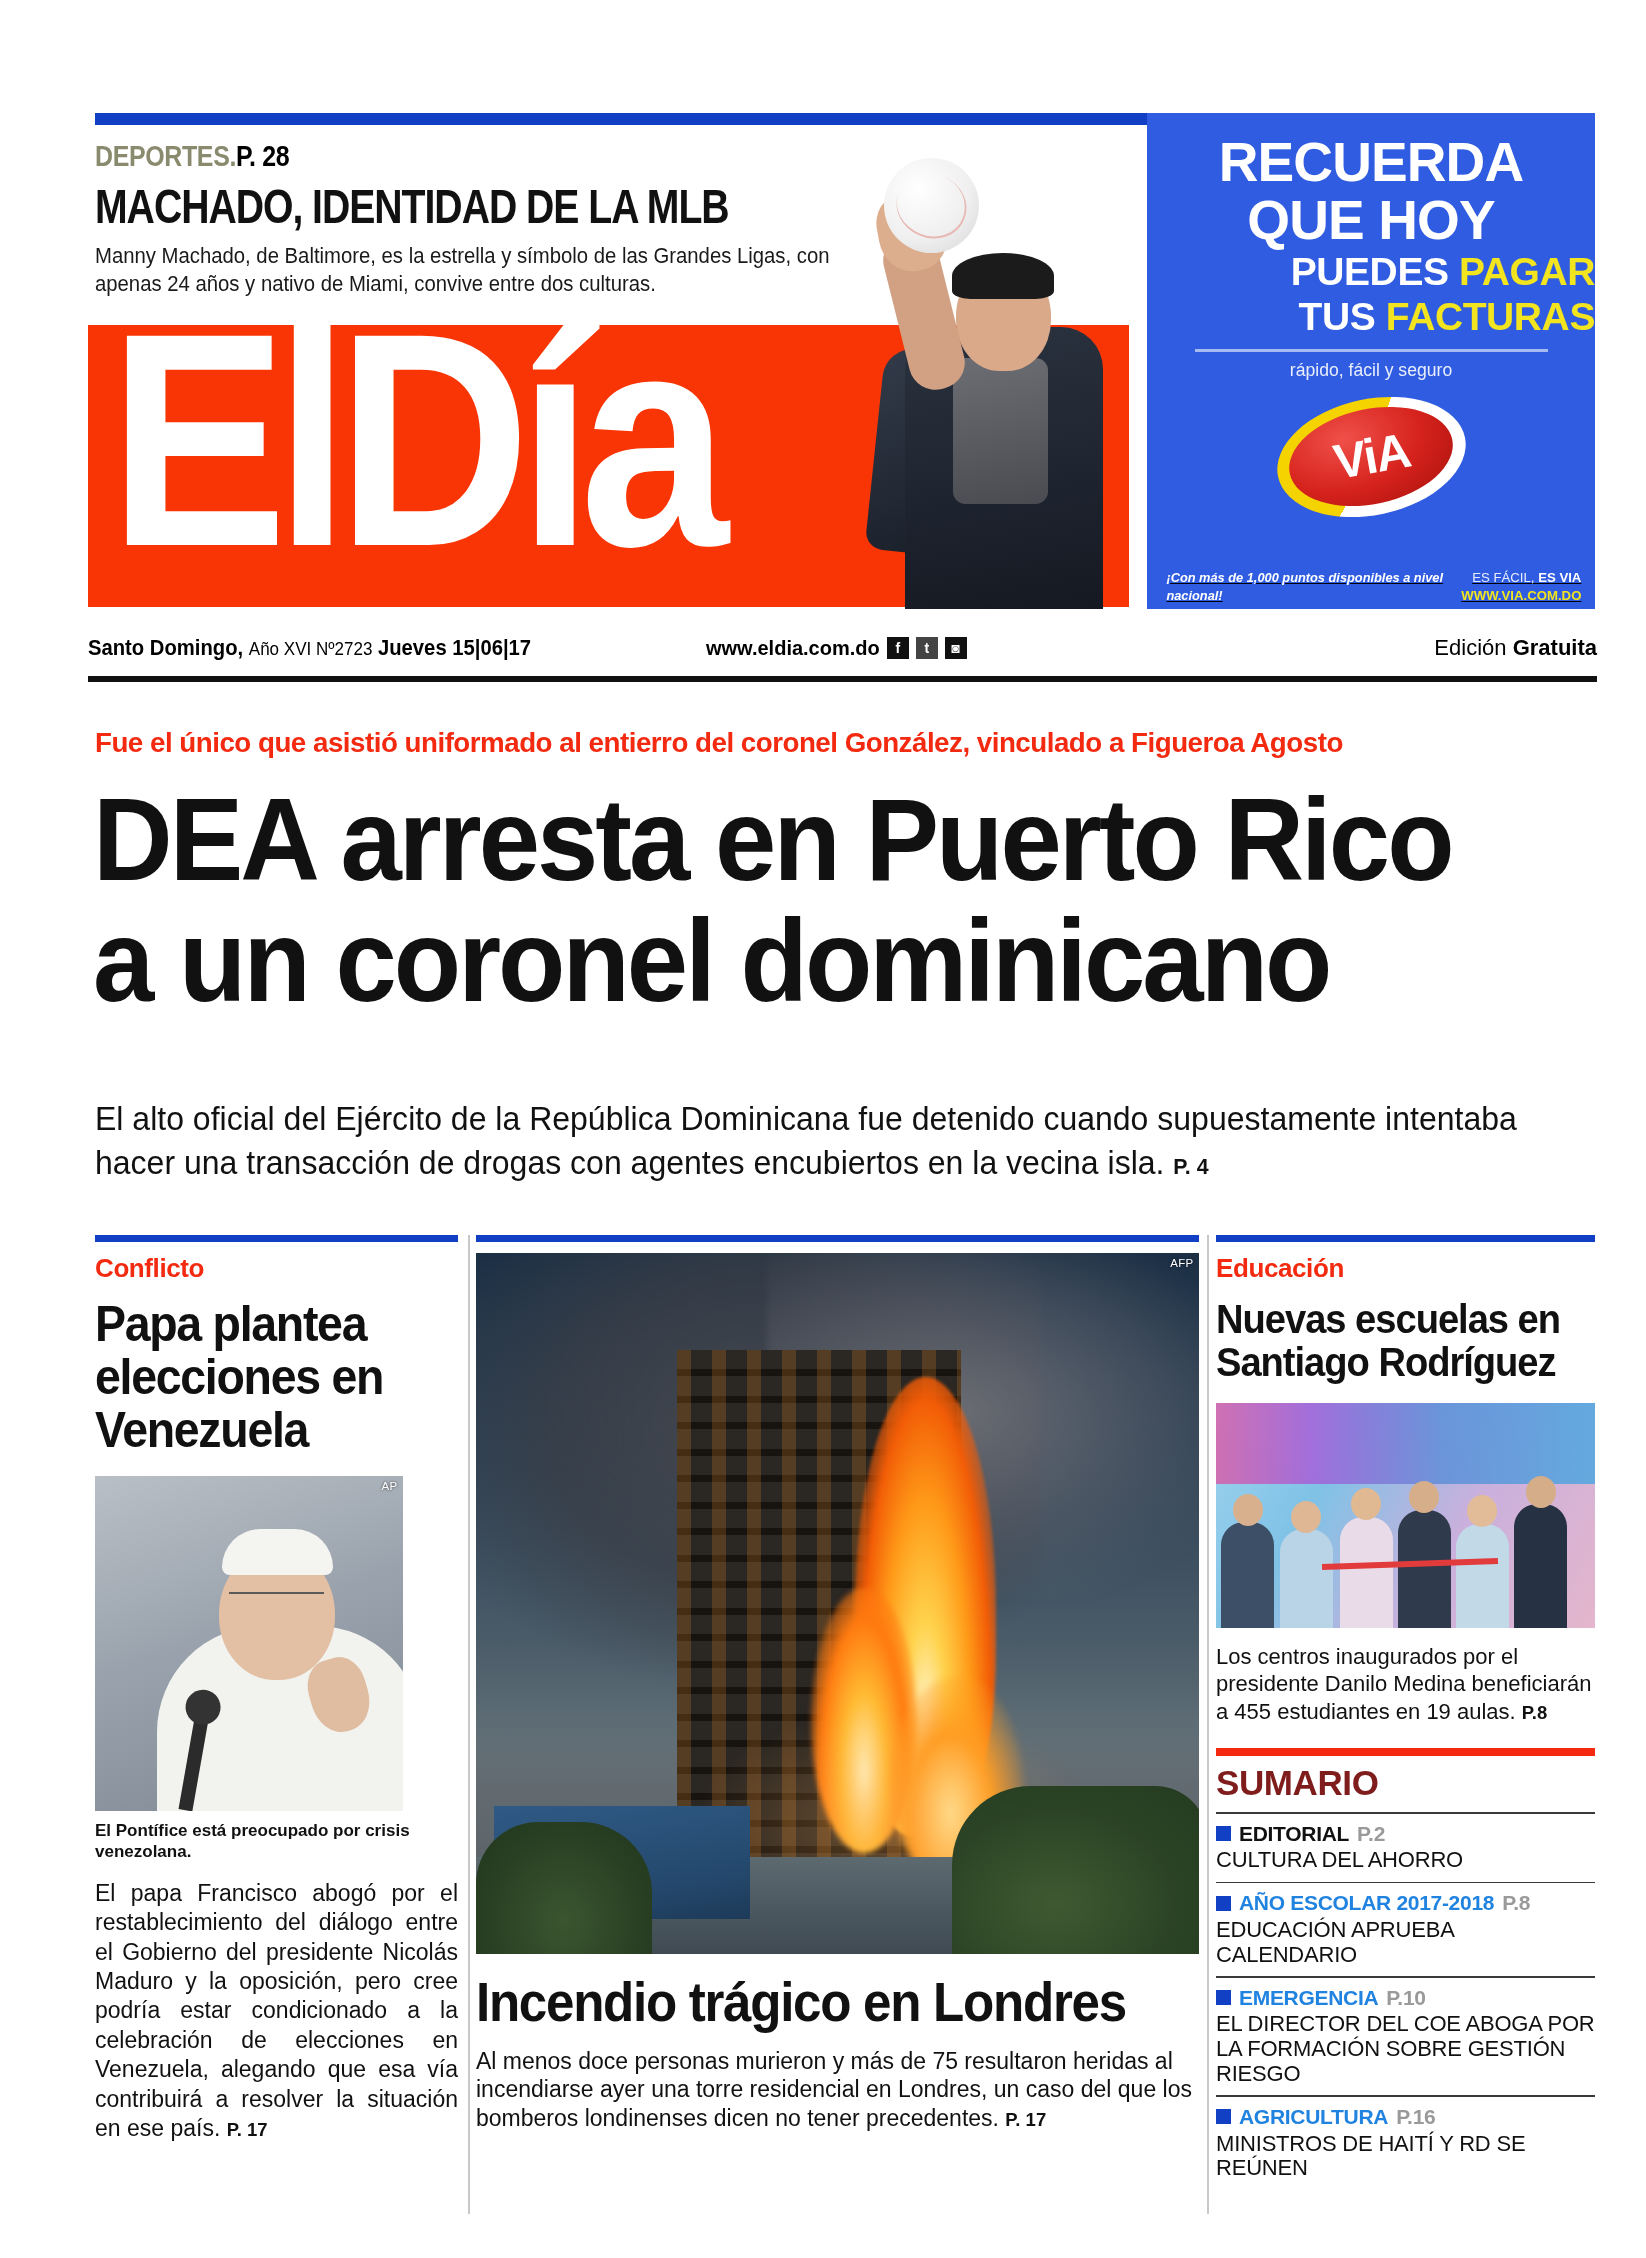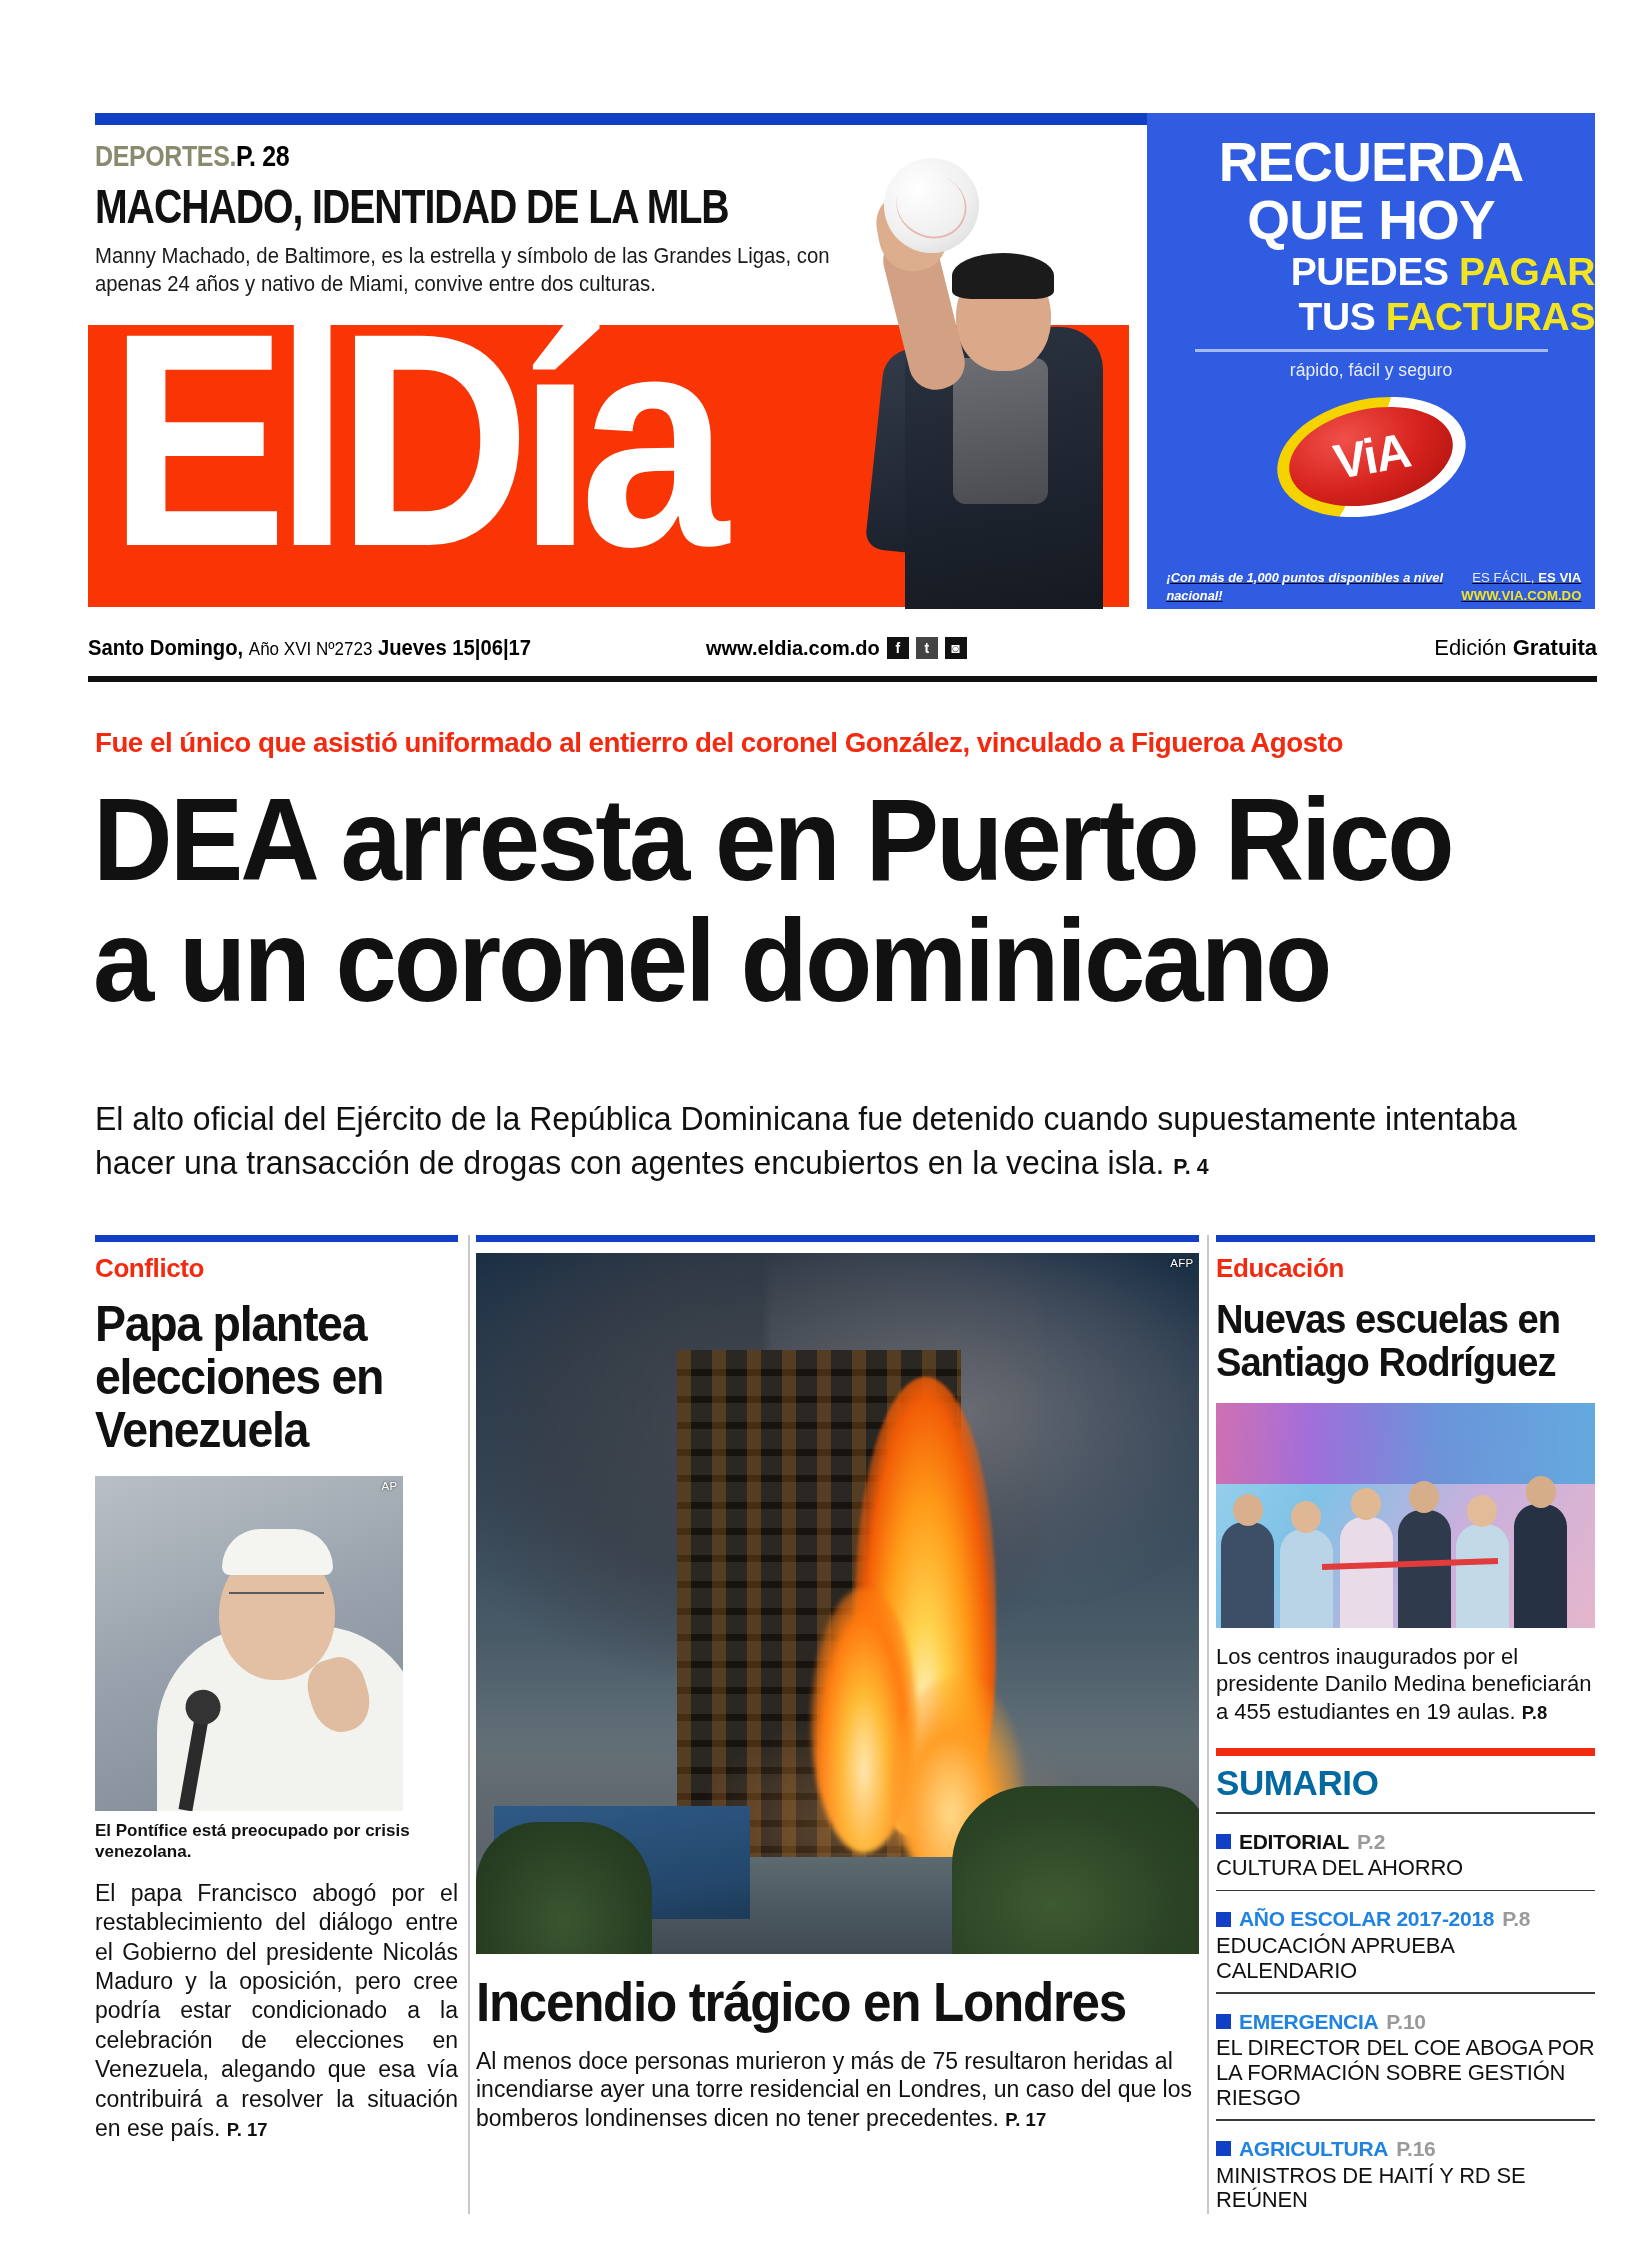--- a/index.html
+++ b/index.html
@@ -685,27 +685,27 @@
   }
 
   
   .sum-rule {
     width: 379px;
     height: 8px;
     background: #f42a10;
     margin-top: 23px;
   }
   .sum-title {
-    color: #0369a1;
+    color: #7f1d1d;
     font-size: 35px;
     font-weight: bold;
     letter-spacing: -0.4px;
     margin-top: 7px;
   }
-  .sum-item { padding-top: 16px; }
+  .sum-item { padding-top: 8px; }
   .sum-sep { width: 379px; height: 1.8px; background: #3a3a3a; margin-top: 8.8px; }
   .sum-lbl {
     display: flex;
     align-items: center;
     gap: 8px;
     font-size: 21px;
     font-weight: bold;
     letter-spacing: -0.3px;
   }
   .sum-sq {

